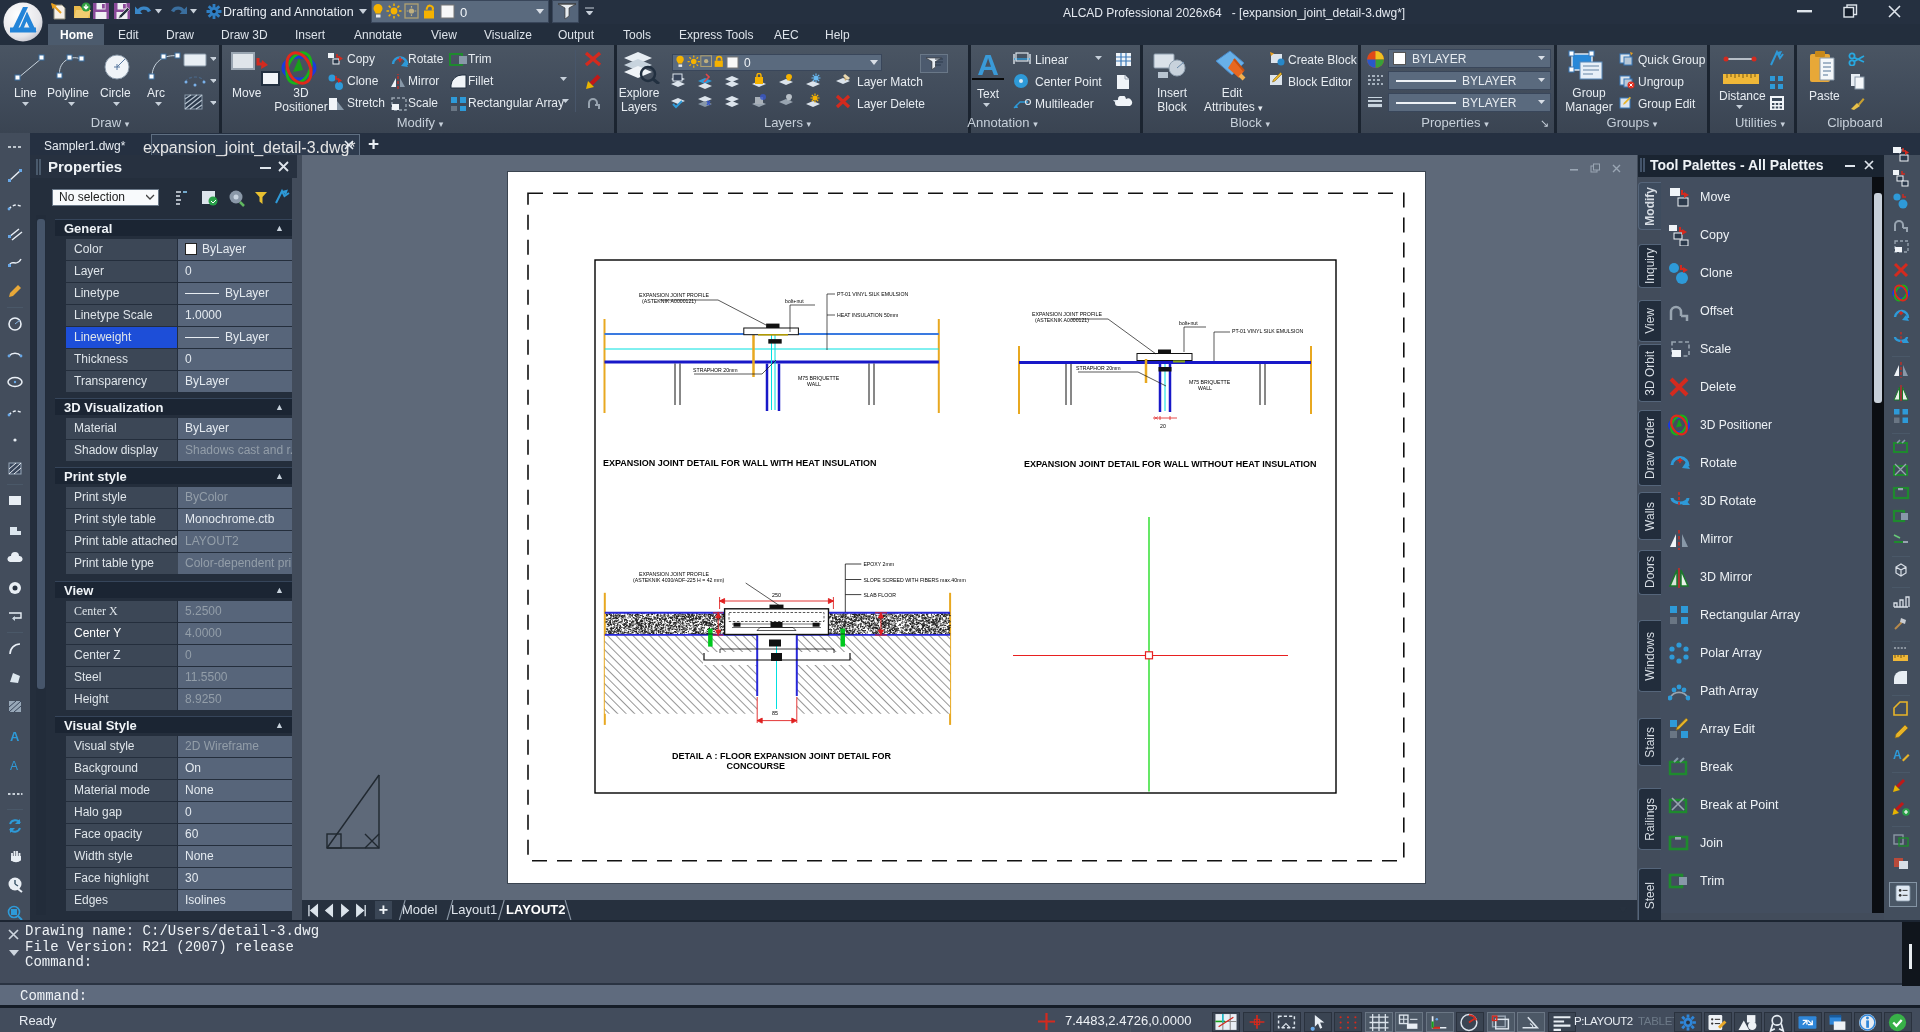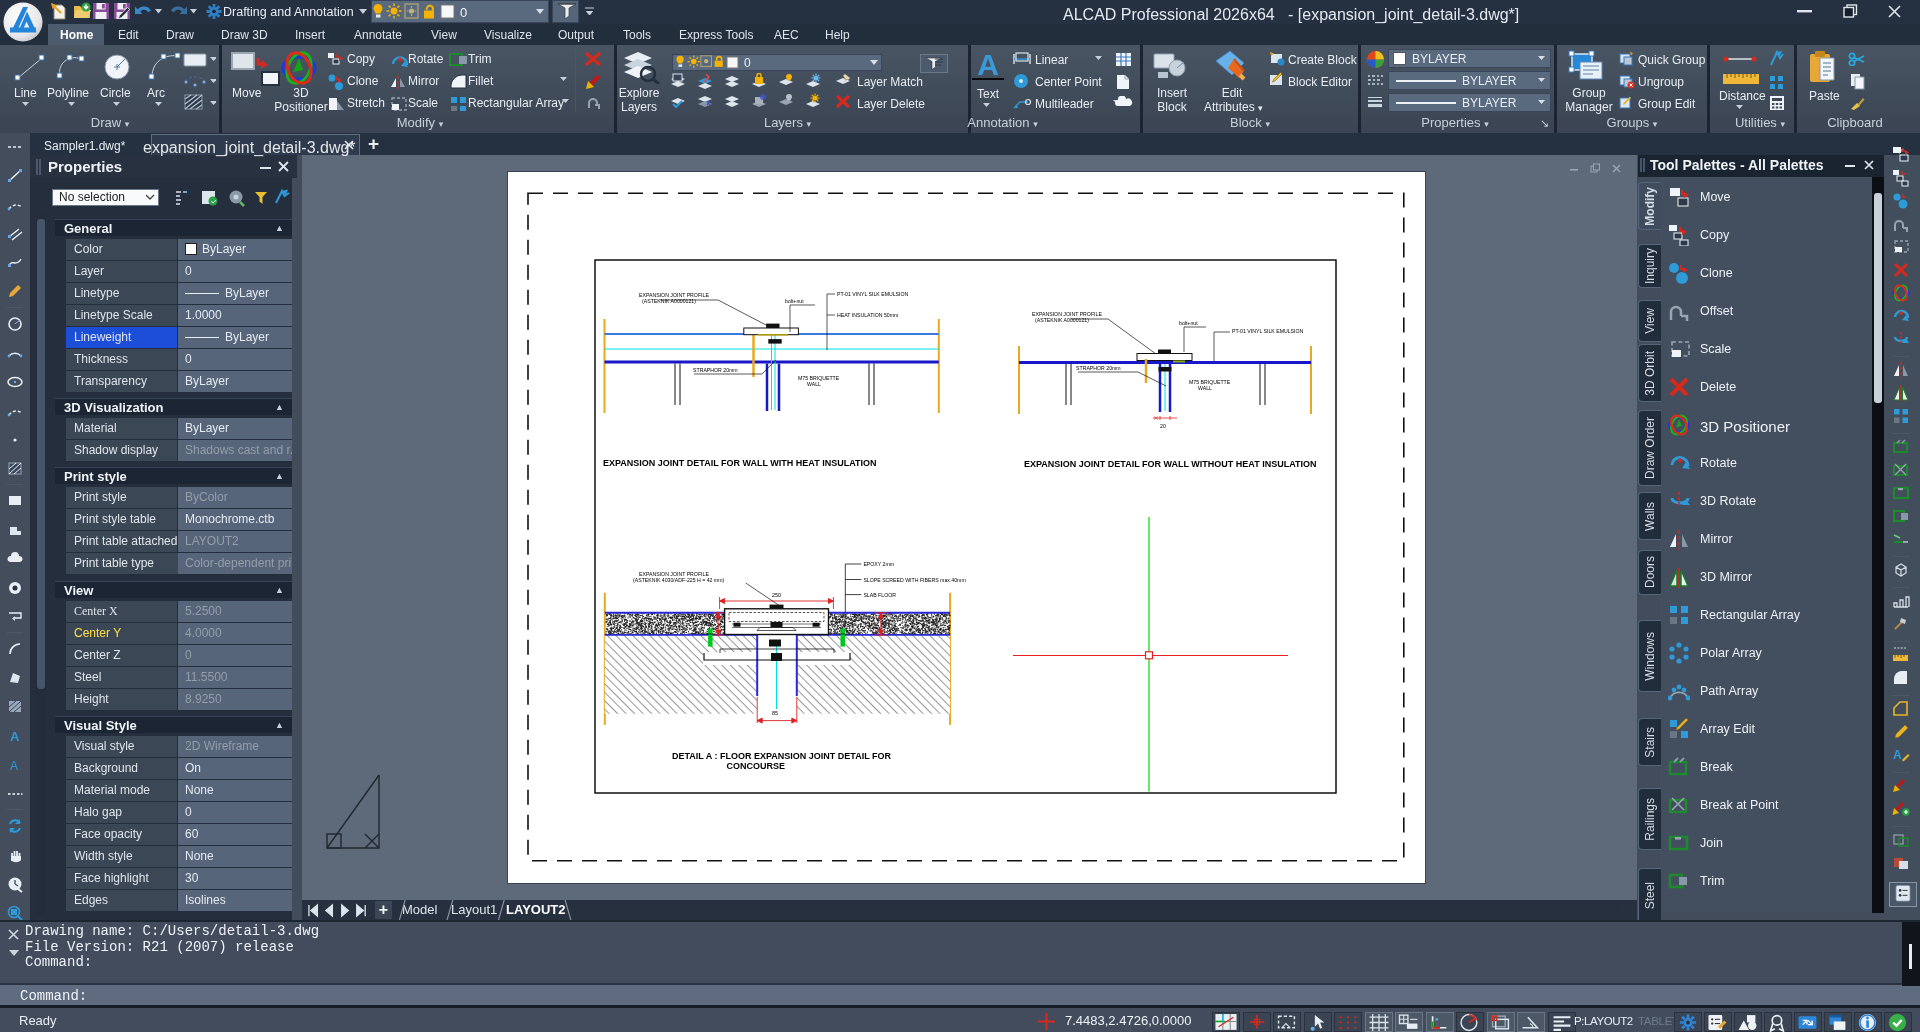--- a/index.html
+++ b/index.html
@@ -127,21 +127,21 @@
   <div class="abs" style="left:552px;top:0px;width:27px;height:23px;background:#55657a;border:1px solid #39465a;">
    <svg width="25" height="21" viewBox="0 0 25 21">
         <path d="M5 3 l7 4 v11 l4 -3 v-8 l7 -4 z" fill="#e8edf2" stroke="#3a3a3a" stroke-width="0.7"></path>
         <path d="M5 3 h18" stroke="#3a3a3a" stroke-width="1"></path>
         <path d="M6 6 l16 0" stroke="#8899aa" stroke-width="0"></path>
       </svg>
   </div>
   <svg class="abs" style="left:584px;top:7px" width="11" height="9">
       <path d="M1 1 h9 M2.5 4.5 h6 l-3 3.5 z" stroke="#c8d0da" fill="#c8d0da" stroke-width="1"></path>
     </svg>
-  <div class="abs" style="left:1063px;top:6px;font-size:16px;color:#e4e9f0;">ALCAD Professional 2026x64&nbsp;&nbsp; - [expansion_joint_detail-3.dwg*]</div>
+  <div class="abs" style="left:1063px;top:6px;font-size:12px;color:#e4e9f0;">ALCAD Professional 2026x64&nbsp;&nbsp; - [expansion_joint_detail-3.dwg*]</div>
   <svg class="abs" style="left:1797px;top:10px" width="16" height="3">
       <rect width="15" height="2.4" fill="#dfe5ec"></rect>
     </svg>
   <svg class="abs" style="left:1843px;top:4px" width="16" height="14" viewBox="0 0 16 14">
       <rect x="4" y="1" width="9.5" height="9.5" fill="none" stroke="#dfe5ec" stroke-width="1.4"></rect>
       <rect x="1" y="3.5" width="9.5" height="9.5" fill="#151e2b" stroke="#dfe5ec" stroke-width="1.4"></rect>
     </svg>
   <svg class="abs" style="left:1888px;top:5px" width="13" height="13">
       <path d="M1 1 L12 12 M12 1 L1 12" stroke="#dfe5ec" stroke-width="1.6"></path>
     </svg>
@@ -808,21 +808,21 @@
     <div class="proprow" style="left:148px;top:332px;width:114px;background:#57657a;color:#939ea9;padding-left:7px;white-space:nowrap;overflow:hidden;">ByColor</div>
     <div class="proprow" style="left:36px;top:354px;width:111px;background:#3c4756;color:#dfe5ea;padding-left:8px;white-space:nowrap;overflow:hidden;">Print style table</div>
     <div class="proprow" style="left:148px;top:354px;width:114px;background:#57657a;color:#e4eaf0;padding-left:7px;white-space:nowrap;overflow:hidden;">Monochrome.ctb</div>
     <div class="proprow" style="left:36px;top:376px;width:111px;background:#3c4756;color:#dfe5ea;padding-left:8px;white-space:nowrap;overflow:hidden;">Print table attached to</div>
     <div class="proprow" style="left:148px;top:376px;width:114px;background:#57657a;color:#939ea9;padding-left:7px;white-space:nowrap;overflow:hidden;">LAYOUT2</div>
     <div class="proprow" style="left:36px;top:398px;width:115px;background:#3c4756;color:#dfe5ea;padding-left:8px;white-space:nowrap;overflow:hidden;">Print table type</div>
     <div class="proprow" style="left:148px;top:398px;width:114px;background:#57657a;color:#939ea9;padding-left:7px;white-space:nowrap;overflow:hidden;">Color-dependent pri...</div>
     <div class="sechdr" style="top:426px">View<span style="position:absolute;right:8px;top:0px;font-size:9px;color:#c8d2dc;">▲</span></div>
     <div class="proprow" style="left:36px;top:446px;width:111px;background:#3c4756;color:#dfe5ea;padding-left:8px;white-space:nowrap;overflow:hidden;font-family:Liberation Serif, serif;">Center X</div>
     <div class="proprow" style="left:148px;top:446px;width:114px;background:#57657a;color:#939ea9;padding-left:7px;white-space:nowrap;overflow:hidden;">5.2500</div>
-    <div class="proprow" style="left:36px;top:468px;width:111px;background:#3c4756;color:#fde047;padding-left:8px;white-space:nowrap;overflow:hidden;">Center Y</div>
+    <div class="proprow" style="left:36px;top:468px;width:111px;background:#3c4756;color:#ffffff;padding-left:8px;white-space:nowrap;overflow:hidden;">Center Y</div>
     <div class="proprow" style="left:148px;top:468px;width:114px;background:#57657a;color:#939ea9;padding-left:7px;white-space:nowrap;overflow:hidden;">4.0000</div>
     <div class="proprow" style="left:36px;top:490px;width:111px;background:#3c4756;color:#dfe5ea;padding-left:8px;white-space:nowrap;overflow:hidden;">Center Z</div>
     <div class="proprow" style="left:148px;top:490px;width:114px;background:#57657a;color:#939ea9;padding-left:7px;white-space:nowrap;overflow:hidden;">0</div>
     <div class="proprow" style="left:36px;top:512px;width:111px;background:#3c4756;color:#dfe5ea;padding-left:8px;white-space:nowrap;overflow:hidden;">Steel</div>
     <div class="proprow" style="left:148px;top:512px;width:114px;background:#57657a;color:#939ea9;padding-left:7px;white-space:nowrap;overflow:hidden;">11.5500</div>
     <div class="proprow" style="left:36px;top:534px;width:111px;background:#3c4756;color:#dfe5ea;padding-left:8px;white-space:nowrap;overflow:hidden;">Height</div>
     <div class="proprow" style="left:148px;top:534px;width:114px;background:#57657a;color:#939ea9;padding-left:7px;white-space:nowrap;overflow:hidden;">8.9250</div>
     <div class="sechdr" style="top:561px">Visual Style<span style="position:absolute;right:8px;top:0px;font-size:9px;color:#c8d2dc;">▲</span></div>
     <div class="proprow" style="left:36px;top:581px;width:111px;background:#3c4756;color:#dfe5ea;padding-left:8px;white-space:nowrap;overflow:hidden;">Visual style</div>
     <div class="proprow" style="left:148px;top:581px;width:114px;background:#57657a;color:#939ea9;padding-left:7px;white-space:nowrap;overflow:hidden;">2D Wireframe</div>
@@ -1133,21 +1133,21 @@
     <svg class="abs" style="left:30px;top:221px" width="22" height="22" viewBox="0 0 22 22">
       <path d="M3 3 L19 19 M19 3 L3 19" stroke="#d42a1e" stroke-width="4"></path>
     </svg>
     <div class="abs" style="left:62px;top:225px;font-size:12.5px;color:#eef2f6;">Delete</div>
     <svg class="abs" style="left:30px;top:259px" width="22" height="22" viewBox="0 0 22 22">
       <ellipse cx="11" cy="11" rx="10" ry="7" fill="none" stroke="#1a3adf" stroke-width="2.2"></ellipse>
       <ellipse cx="11" cy="11" rx="7" ry="10" fill="none" stroke="#19b219" stroke-width="2.2" transform="rotate(30 11 11)"></ellipse>
       <ellipse cx="11" cy="11" rx="7" ry="10" fill="none" stroke="#e02a1a" stroke-width="2.2" transform="rotate(-30 11 11)"></ellipse>
       <path d="M11 5 l3 7 -6 1.5 z" fill="#18a018"></path>
     </svg>
-    <div class="abs" style="left:62px;top:263px;font-size:15px;color:#eef2f6;">3D Positioner</div>
+    <div class="abs" style="left:62px;top:263px;font-size:12px;color:#eef2f6;">3D Positioner</div>
     <svg class="abs" style="left:30px;top:297px" width="22" height="22" viewBox="0 0 22 22">
       <path d="M4 13 a8 8 0 1 1 16 1" fill="none" stroke="#2e9ad8" stroke-width="3"></path>
       <path d="M18 10 l4 7 -8 -1 z" fill="#2e9ad8"></path>
       <path d="M12 6 v5 M9.5 8.5 h5" stroke="#d42a1e" stroke-width="1.6"></path>
     </svg>
     <div class="abs" style="left:62px;top:301px;font-size:12.5px;color:#eef2f6;">Rotate</div>
     <svg class="abs" style="left:30px;top:335px" width="22" height="22" viewBox="0 0 22 22">
       <path d="M4 8 a8 5 0 1 0 16 0" fill="none" stroke="#2e9ad8" stroke-width="3"></path>
       <path d="M18 10 l4 5 -8 0 z" fill="#2e9ad8"></path>
       <path d="M11 2 v14" stroke="#d42a1e" stroke-width="1.6" stroke-dasharray="3 2"></path>

